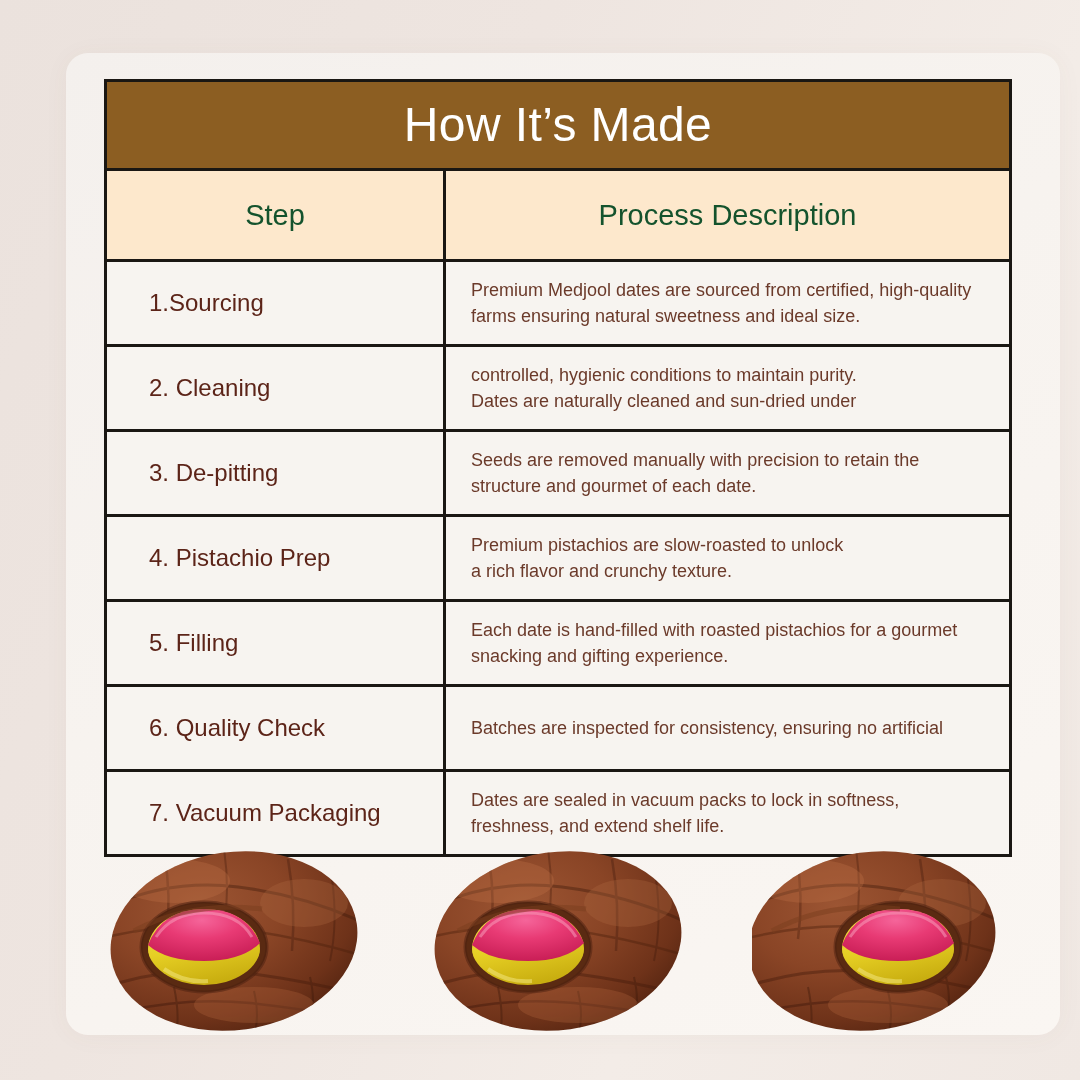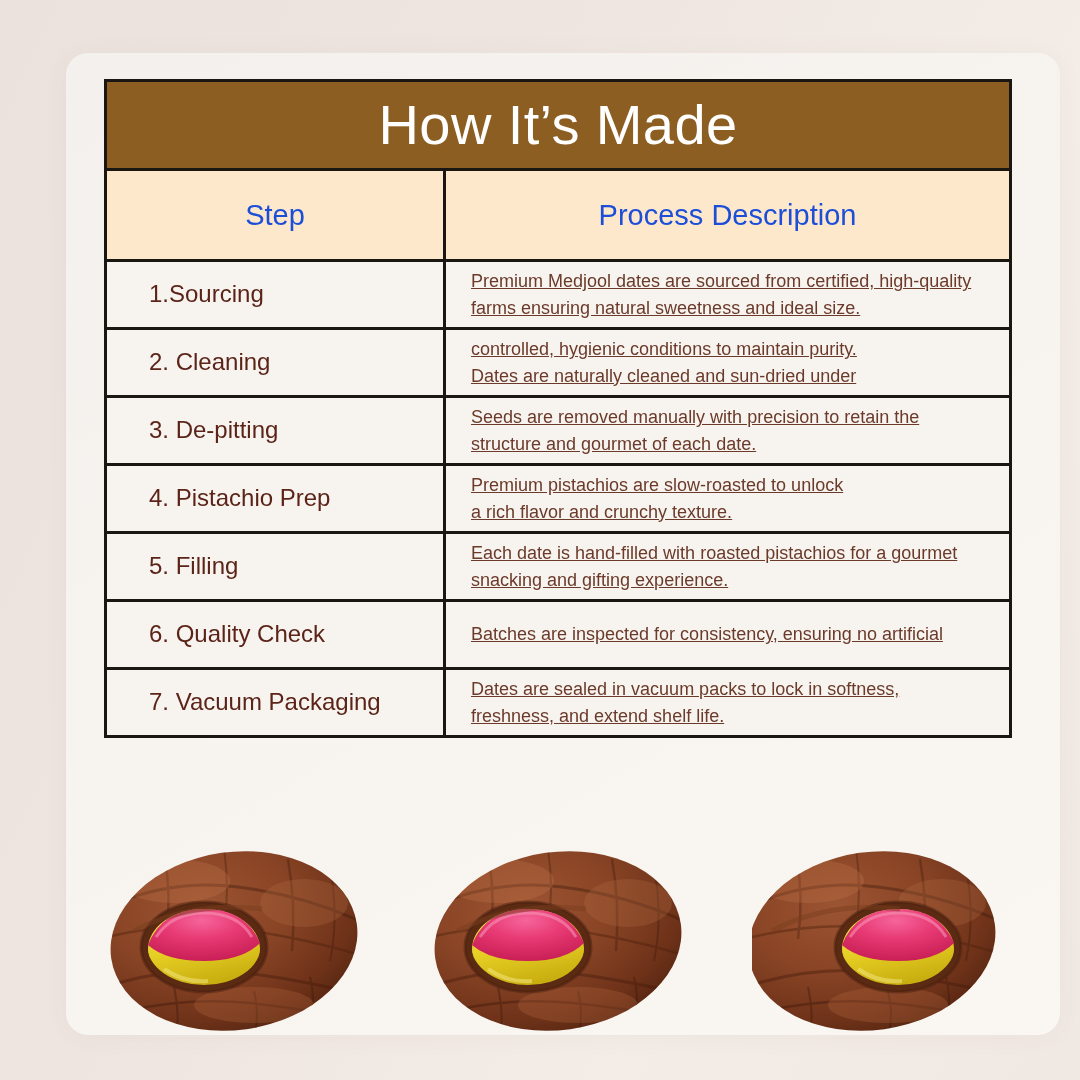--- a/index.html
+++ b/index.html
@@ -48,54 +48,54 @@
   .title-bar {
     background: #8c5e22;
     height: 86px;
     display: flex;
     align-items: center;
     justify-content: center;
     box-sizing: border-box;
   }
   .title-bar .title-text {
     color: #ffffff;
-    font-size: 56px;
+    font-size: 48px;
     letter-spacing: 0.4px;
     font-weight: 400;
     line-height: 1;
   }
 
   .head-row {
     display: flex;
     background: #fde8cc;
     height: 91px;
     border-top: 3px solid #1a1713;
     box-sizing: border-box;
   }
   .head-cell {
     display: flex;
     align-items: center;
     justify-content: center;
     box-sizing: border-box;
-    color: #1d4ed8;
+    color: #14532d;
     font-size: 29px;
     font-weight: 400;
   }
   .head-cell.step-col {
     width: 339px;
     border-right: 3px solid #1a1713;
   }
   .head-cell.desc-col {
     flex: 1;
     text-align: center;
   }
 
   .row {
     display: flex;
-    height: 68px;
+    height: 85px;
     border-top: 3px solid #1a1713;
     box-sizing: border-box;
     background: #f7f4f0;
   }
   .cell-step {
     width: 339px;
     border-right: 3px solid #1a1713;
     box-sizing: border-box;
     display: flex;
     align-items: center;
@@ -112,21 +112,20 @@
     justify-content: center;
     padding-left: 25px;
     padding-right: 18px;
     color: #6b3a2a;
     font-size: 18px;
     line-height: 1.45;
   }
   .cell-desc .line {
     display: block;
     white-space: nowrap;
-    text-decoration: underline;
   }
 
   
   .dates-strip {
     position: absolute;
     left: 104px;
     top: 840px;
     width: 908px;
     height: 200px;
     display: flex;

